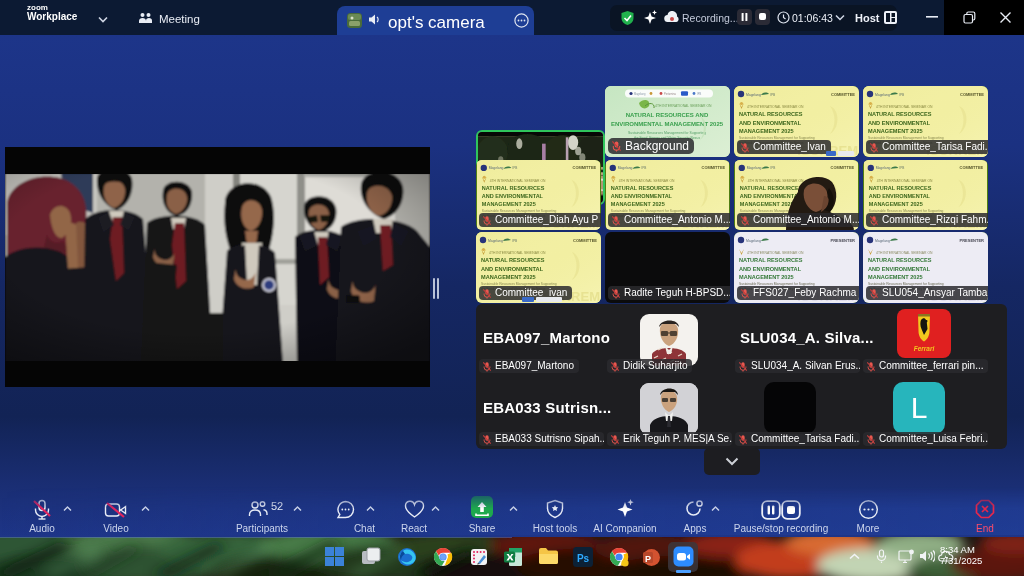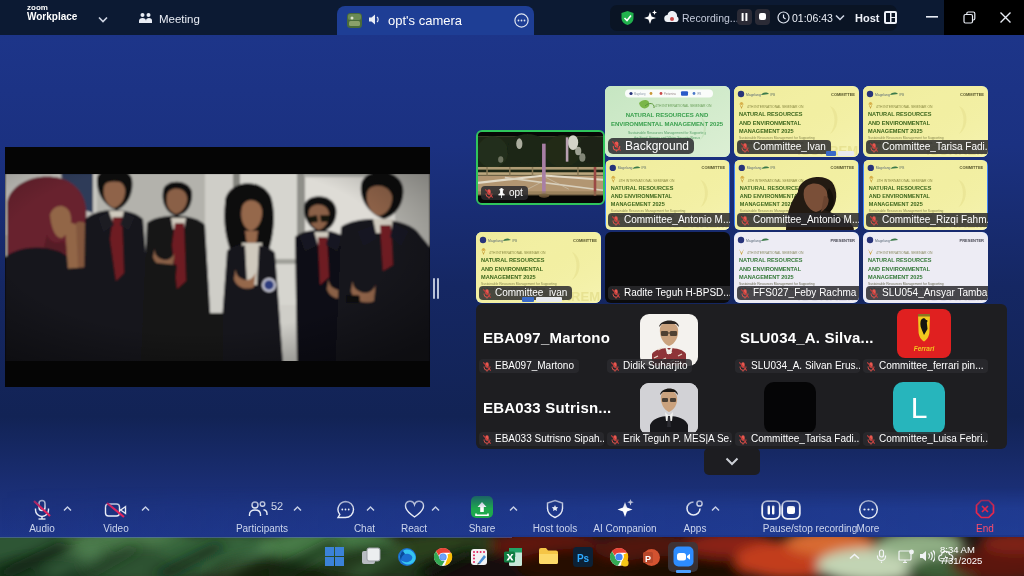--- a/index.html
+++ b/index.html
@@ -2,21 +2,21 @@
 <html><head><meta charset="utf-8"><style>
 html,body{margin:0;padding:0;background:#000;}
 #stage{position:relative;width:1024px;height:576px;overflow:hidden;font-family:"Liberation Sans",sans-serif;}
 .abs{position:absolute;}
 #titlebar{position:absolute;left:0;top:0;width:944px;height:35px;background:#0c1a33;}
 #mainbg{position:absolute;left:0;top:35px;width:1024px;height:502px;
  background:linear-gradient(180deg,#1d3589 0%,#1b3181 22%,#152763 50%,#122355 76%,#1a2e74 90%,#1e3588 100%);}
 #toolbar{position:absolute;left:0;top:487px;width:1024px;height:48px;
  background:linear-gradient(90deg,rgba(27,47,125,0) 0%,rgba(32,61,150,.4) 45%,rgba(34,65,156,.6) 100%);-webkit-mask-image:linear-gradient(180deg,transparent 0%,#000 45%);mask-image:linear-gradient(180deg,transparent 0%,#000 45%);}
 #taskbar{position:absolute;left:0;top:537px;width:1024px;height:39px;overflow:hidden;}
-.cell{position:absolute;border-radius:6px;overflow:hidden;background:#3b82f6;}
+.cell{position:absolute;border-radius:6px;overflow:hidden;background:#4d7c0f;}
 .lbl{position:absolute;left:3px;bottom:3px;background:rgba(42,42,46,.85);border-radius:4px;color:#fff;
  font-size:10px;line-height:14px;height:14px;padding:0 5px 0 3px;white-space:nowrap;display:flex;align-items:center;max-width:117px;overflow:hidden;}
 .lbl svg{margin-right:3px;flex:none;}
 .bigname{position:absolute;color:#fff;font-weight:bold;font-size:15px;letter-spacing:.2px;white-space:nowrap;}
 .fillsvg{position:absolute;left:0;top:0;width:100%;height:100%;}
 .titletxt{color:#e9edf5;}
 .tbitem{position:absolute;text-align:center;color:#ccd5ec;font-size:10px;}
 .caret{position:absolute;width:9px;height:6px;}
 </style></head>
 <body>
@@ -92,21 +92,21 @@
  <svg class="abs" style="left:347px;top:13px" width="15" height="15">
         <rect width="15" height="15" rx="3.5" fill="#4a6b3a"></rect>
         <rect x="1" y="1" width="13" height="6" rx="2" fill="#6a8a55"></rect>
         <rect x="2" y="8" width="11" height="5" rx="1.5" fill="#8aa06a"></rect>
         <circle cx="5" cy="5" r="1.5" fill="#d8e0c8"></circle>
       </svg>
  <svg class="abs" style="left:368px;top:13px" width="14" height="13" viewBox="0 0 14 13">
   <path d="M1 4.5h2.5L7 1.5v10L3.5 8.5H1z" fill="#e9edf5"></path>
   <path d="M9 4c1.5 1.2 1.5 3.8 0 5" stroke="#e9edf5" stroke-width="1.2" fill="none"></path>
       </svg>
- <div class="abs" style="left:388px;top:13px;font-size:13px;color:#fff;">opt's camera</div>
+ <div class="abs" style="left:388px;top:13px;font-size:17px;color:#fff;">opt's camera</div>
  <svg class="abs" style="left:514px;top:13px" width="15" height="15">
         <circle cx="7.5" cy="7.5" r="6.6" stroke="#dfe5f0" stroke-width="1.2" fill="none"></circle>
         <circle cx="4.5" cy="7.5" r=".9" fill="#dfe5f0"></circle>
         <circle cx="7.5" cy="7.5" r=".9" fill="#dfe5f0"></circle>
         <circle cx="10.5" cy="7.5" r=".9" fill="#dfe5f0"></circle>
       </svg>
 
  <div class="abs" style="left:610px;top:5px;width:287px;height:26px;background:#0a1424;border-radius:7px;"></div>
  <svg class="abs" style="left:620px;top:10px" width="15" height="16" viewBox="0 0 15 16">
   <path d="M7.5 1 L13.5 3v5c0 3.5-2.5 6-6 7c-3.5-1-6-3.5-6-7V3z" fill="#21b14d"></path>
@@ -338,20 +338,28 @@
 
 <div class="cell" style="left:863px;top:86px;width:125px;height:71px;">
  <svg class="fillsvg" viewBox="0 0 125 71">
         <use href="#yslide"></use>
       </svg>
  <div class="lbl"><svg width="10" height="11" viewBox="0 0 12 13">
           <use href="#micoff"></use>
         </svg>Committee_Tarisa Fadi...</div>
 </div>
 
+<div class="cell" style="left:476px;top:160px;width:125px;height:70px;">
+ <svg class="fillsvg" viewBox="0 0 125 71">
+        <use href="#yslide"></use>
+      </svg>
+ <div class="lbl"><svg width="10" height="11" viewBox="0 0 12 13">
+          <use href="#micoff"></use>
+        </svg>Committee_Diah Ayu P</div>
+</div>
 
 <div class="cell" style="left:605px;top:160px;width:125px;height:70px;">
  <svg class="fillsvg" viewBox="0 0 125 71">
         <use href="#yslide"></use>
       </svg>
  <div class="lbl"><svg width="10" height="11" viewBox="0 0 12 13">
           <use href="#micoff"></use>
         </svg>Committee_Antonio M...</div>
 </div>
 
@@ -592,21 +600,21 @@
  <svg class="abs" style="left:761px;top:13px" width="20" height="20" viewBox="0 0 20 20">
   <rect x="1.2" y="1.2" width="17.6" height="17.6" rx="5" stroke="#eef1f8" stroke-width="1.8" fill="none"></rect>
   <rect x="6.6" y="5.5" width="2.4" height="9" rx="1" fill="#fff"></rect>
           <rect x="11" y="5.5" width="2.4" height="9" rx="1" fill="#fff"></rect>
         </svg>
  <svg class="abs" style="left:781px;top:13px" width="20" height="20" viewBox="0 0 20 20">
   <rect x="1.2" y="1.2" width="17.6" height="17.6" rx="5" stroke="#eef1f8" stroke-width="1.8" fill="none"></rect>
   <rect x="6" y="6" width="8" height="8" rx="2" fill="#fff"></rect>
         </svg>
  </g>
- <div class="tbitem" style="left:750px;top:36px;width:120px;">Pause/stop recording</div>
+ <div class="tbitem" style="left:721px;top:36px;width:120px;">Pause/stop recording</div>
  
  <svg class="abs" style="left:858px;top:12px" width="21" height="21" viewBox="0 0 21 21">
   <circle cx="10.5" cy="10.5" r="8.8" stroke="#e8ecf6" stroke-width="1.4" fill="none"></circle>
   <circle cx="6.5" cy="10.5" r="1.1" fill="#e8ecf6"></circle>
         <circle cx="10.5" cy="10.5" r="1.1" fill="#e8ecf6"></circle>
         <circle cx="14.5" cy="10.5" r="1.1" fill="#e8ecf6"></circle>
       </svg>
  <div class="tbitem" style="left:838px;top:36px;width:60px;">More</div>
  
  <svg class="abs" style="left:975px;top:12px" width="20" height="20" viewBox="0 0 20 20">

